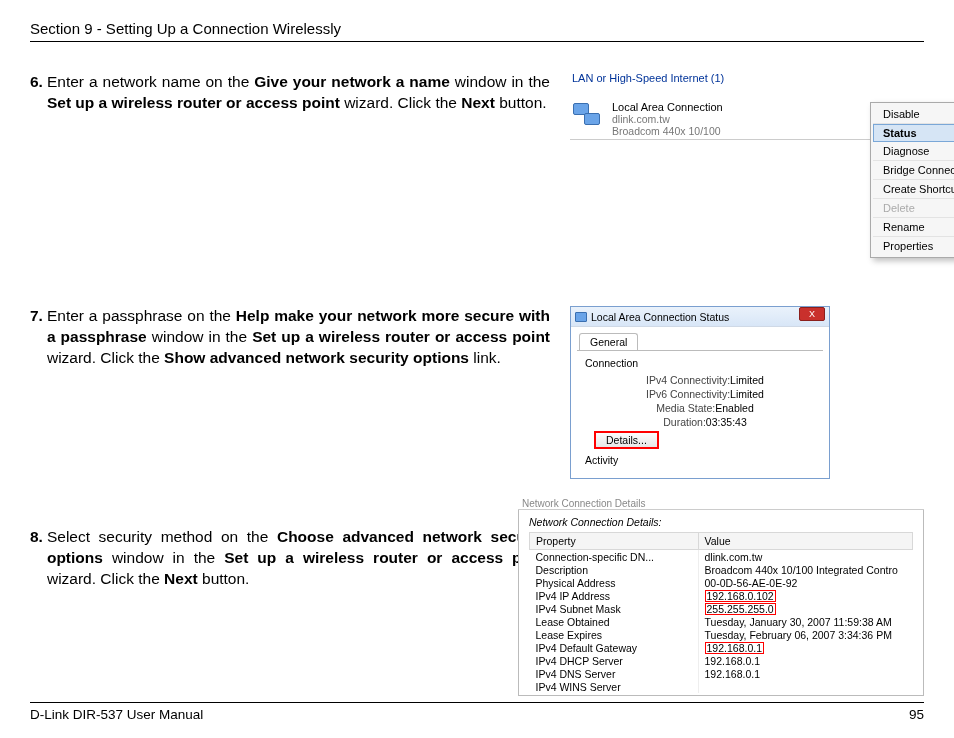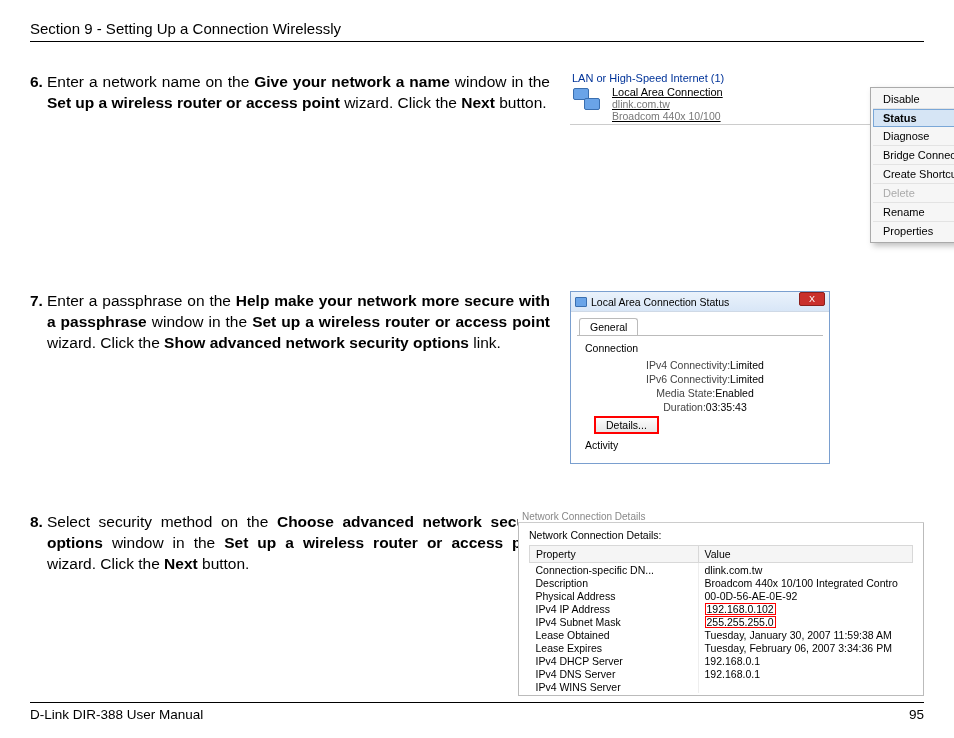--- a/index.html
+++ b/index.html
@@ -43,24 +43,24 @@
   .instr .num { font-weight: bold; margin-right: 4px; }
   .instr .body { flex: 1; }
   .bold { font-weight: bold; font-family: Arial, sans-serif; }
 
   
   .shot1 {
     width: 360px;
     font-size: 11px;
     font-family: "Segoe UI", Tahoma, sans-serif;
   }
-  .lan-title { color: #003399; font-size: 11px; margin-bottom: 2px; margin-left: 2px; }
+  .lan-title { color: #003399; font-size: 11px; margin-bottom: 17px; margin-left: 2px; }
   .lan-entry {
     display: flex; gap: 8px; align-items: flex-start;
-    border-bottom: 1px solid #ccc; padding-bottom: 2px; text-decoration: underline;
+    border-bottom: 1px solid #ccc; padding-bottom: 2px;
   }
   .lan-icon {
     width: 34px; height: 28px; position: relative;
   }
   .lan-icon .mon { width: 16px; height: 12px; background: #6aa4e8; border: 1px solid #3a6fb0; border-radius: 2px; position: absolute; }
   .lan-icon .mon.m1 { left: 3px; top: 2px; }
   .lan-icon .mon.m2 { left: 14px; top: 12px; }
   .lan-text .t1 { color: #000; }
   .lan-text .t2, .lan-text .t3 { color: #777; font-size: 10.5px; }
   .ctx-menu {
@@ -122,21 +122,21 @@
     font-family: "Segoe UI", Tahoma, sans-serif;
     font-size: 10.5px;
     background: #fff;
   }
   .shot3 .top-strip {
     color: #888; font-size: 10px; padding-left: 4px; border-bottom: 1px solid #ccc;
   }
   .shot3 .inner {
     border: 1px solid #bbb; border-top: none; padding: 6px 10px 2px 10px;
   }
-  .shot3 .lbl { margin-bottom: 4px; }
+  .shot3 .lbl { margin-bottom: 4px; font-style: italic; }
   .shot3 table { width: 100%; border-collapse: collapse; font-size: 10.5px; }
   .shot3 th { text-align: left; font-weight: normal; background: #f5f5f5; border: 1px solid #d8d8d8; padding: 2px 6px; }
   .shot3 td { padding: 0.5px 6px; border-left: 1px solid #eee; }
   .shot3 td:first-child { border-left: none; }
   .redbox { outline: 1.5px solid red; outline-offset: -1px; display: inline-block; padding: 0 2px; }
 </style>
 </head>
 <body>
 
 <div class="header">
@@ -265,32 +265,36 @@
           </tr>
           <tr>
             <td>Lease Obtained</td>
             <td>Tuesday, January 30, 2007 11:59:38 AM</td>
           </tr>
           <tr>
             <td>Lease Expires</td>
             <td>Tuesday, February 06, 2007 3:34:36 PM</td>
           </tr>
           <tr>
+            <td>IPv4 Default Gateway</td>
+            <td><span class="redbox">192.168.0.1</span></td>
+          </tr>
+          <tr>
             <td>IPv4 DHCP Server</td>
             <td>192.168.0.1</td>
           </tr>
           <tr>
             <td>IPv4 DNS Server</td>
             <td>192.168.0.1</td>
           </tr>
           <tr>
             <td>IPv4 WINS Server</td>
             <td></td>
           </tr>
         </tbody>
     </table>
   </div>
 </div>
 
 <div class="footer">
-  <span>D-Link DIR-388 User Manual</span>
+  <span>D-Link DIR-537 User Manual</span>
   <span>95</span>
 </div>
 
 </body></html>

